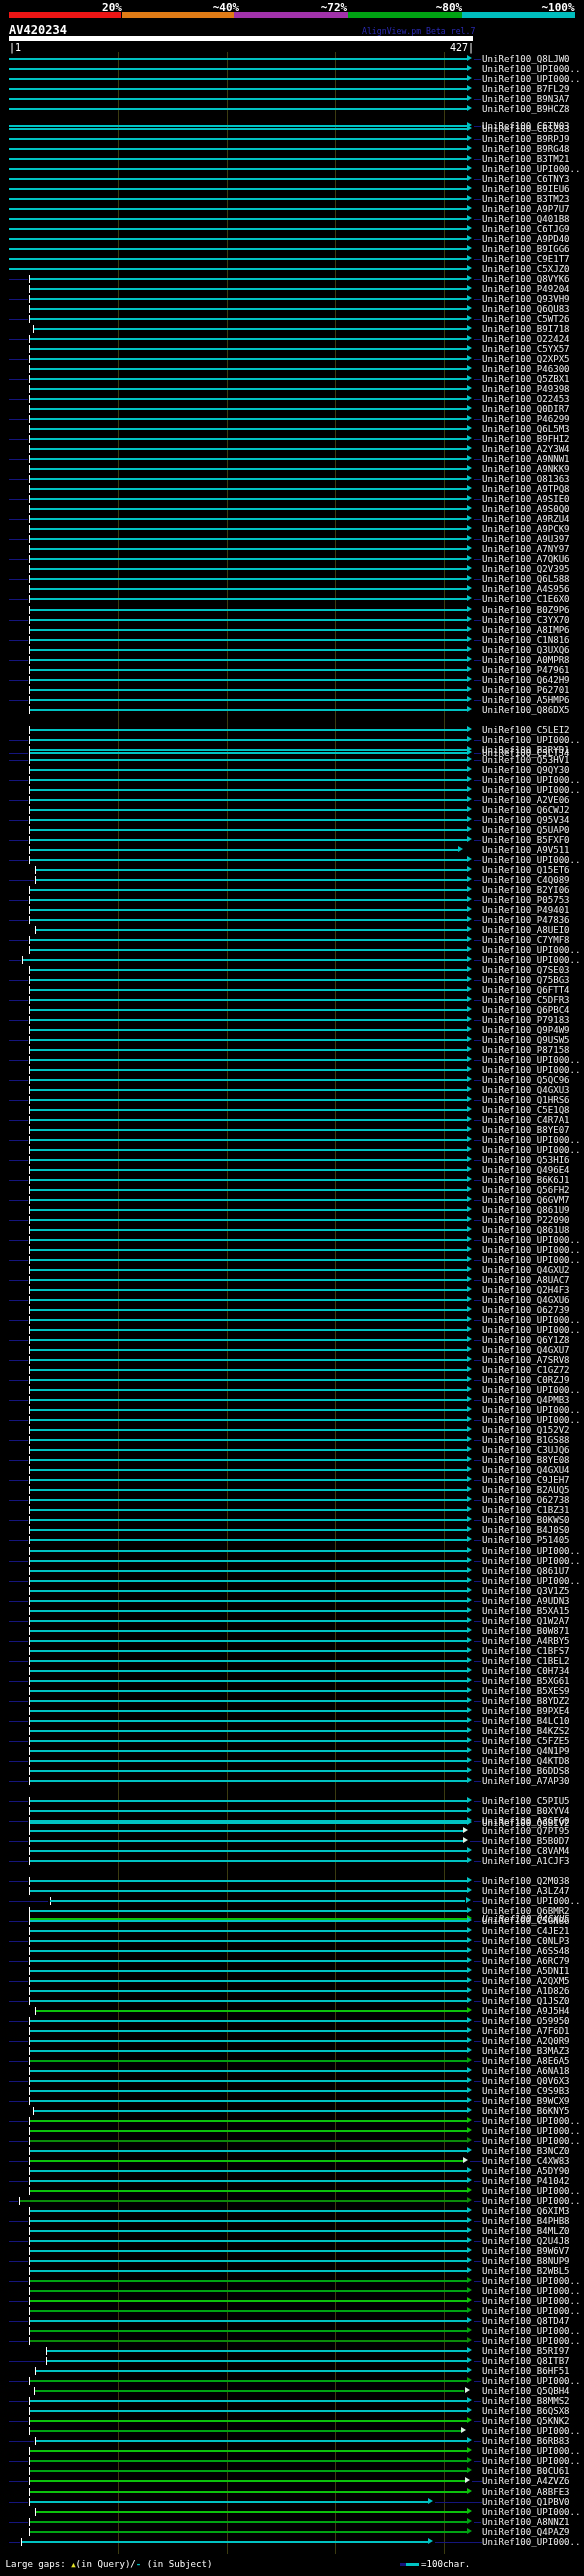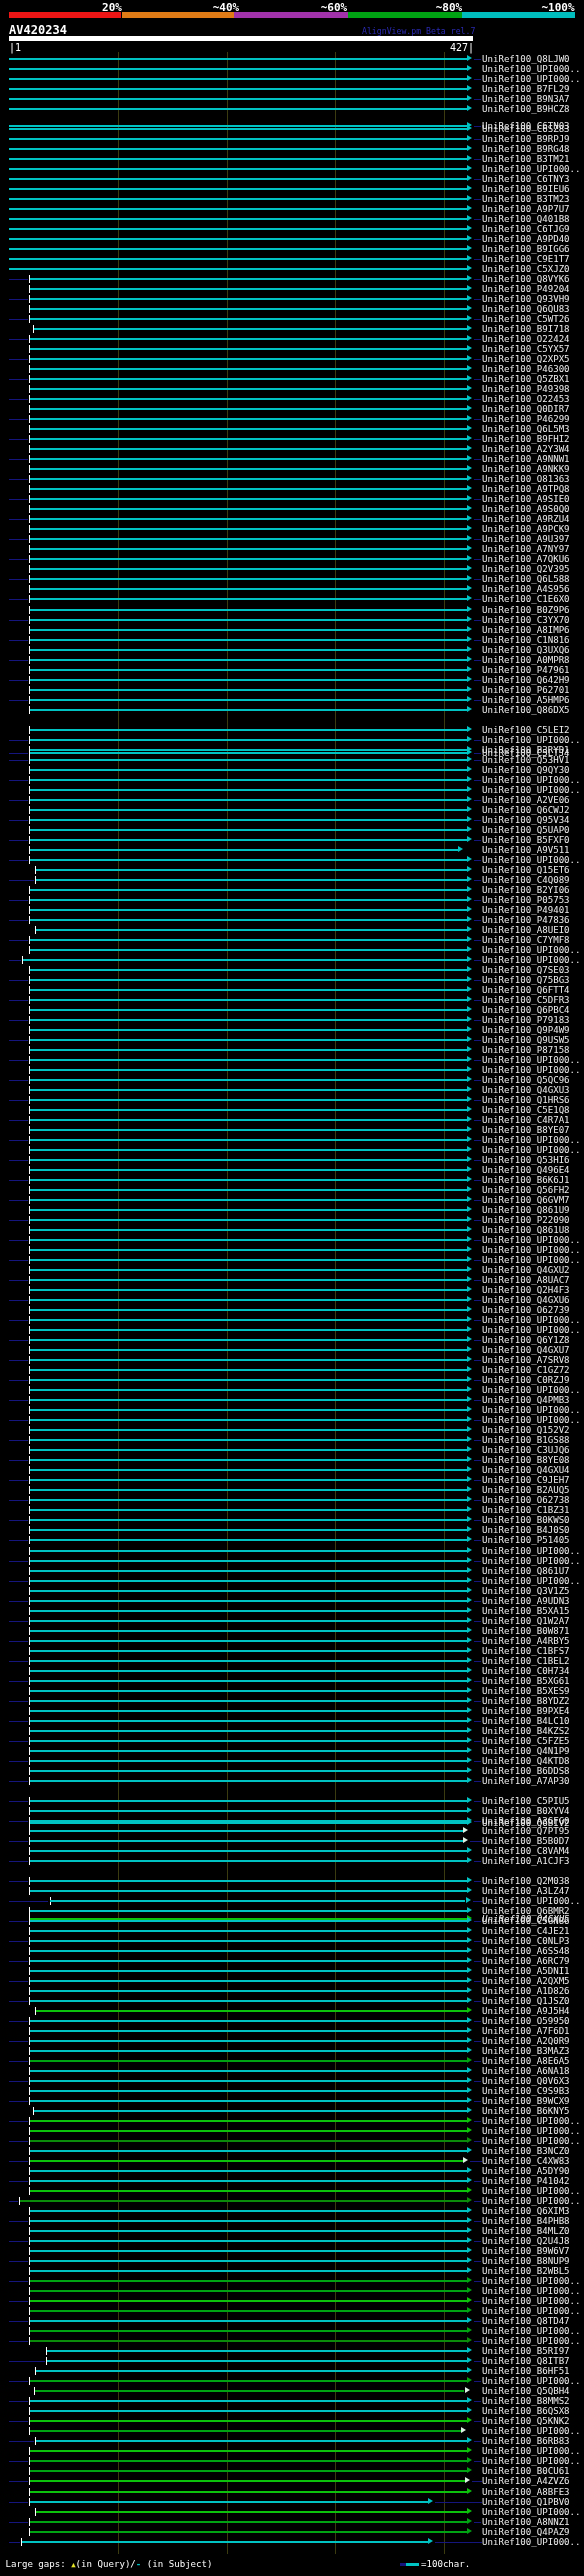--- a/index.html
+++ b/index.html
@@ -26,21 +26,21 @@
   .legend-scale{position:absolute;left:400px;top:2559px;font-size:9.1px;color:#fff;white-space:nowrap;}
   .legend-scale .nvy{display:inline-block;width:6.4px;height:3.7px;vertical-align:middle;}
   .legend-scale .cyn{display:inline-block;width:12.8px;height:3.7px;vertical-align:middle;margin-right:1.8px;}
 </style>
 </head>
 <body>
 
 <div id="scale-labels">
     <div class="scale-label" style="left: 112px;">20%</div>
     <div class="scale-label" style="left: 226px;">~40%</div>
-    <div class="scale-label" style="left: 334px;">~60%</div>
+    <div class="scale-label" style="left: 334px;">~72%</div>
     <div class="scale-label" style="left: 449px;">~80%</div>
     <div class="scale-label" style="left: 558px;">~100%</div>
   </div>
 <div id="scale-bar">
     <div class="seg" style="left: 9.1px; width: 112px; background: rgb(237, 21, 21);"></div>
     <div class="seg" style="left: 122px; width: 112px; background: rgb(223, 123, 22);"></div>
     <div class="seg" style="left: 234px; width: 114px; background: rgb(161, 50, 170);"></div>
     <div class="seg" style="left: 348px; width: 114px; background: rgb(0, 163, 19);"></div>
     <div class="seg" style="left: 462px; width: 113px; background: rgb(0, 189, 189);"></div>
   </div>

